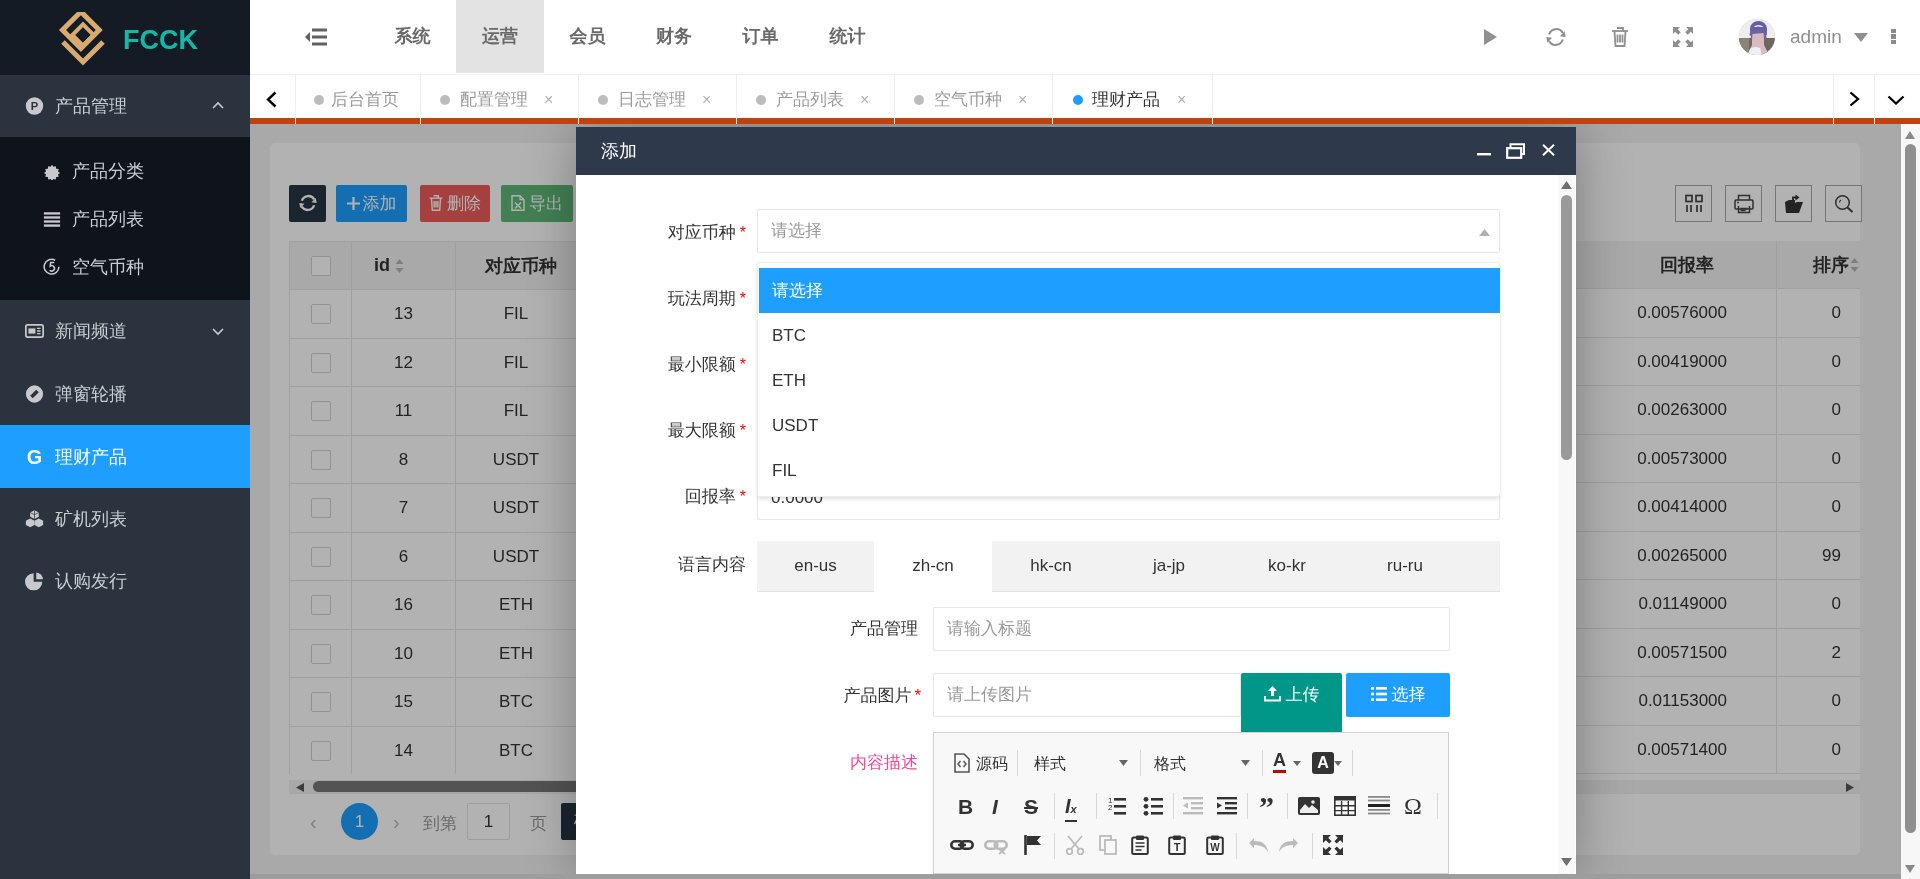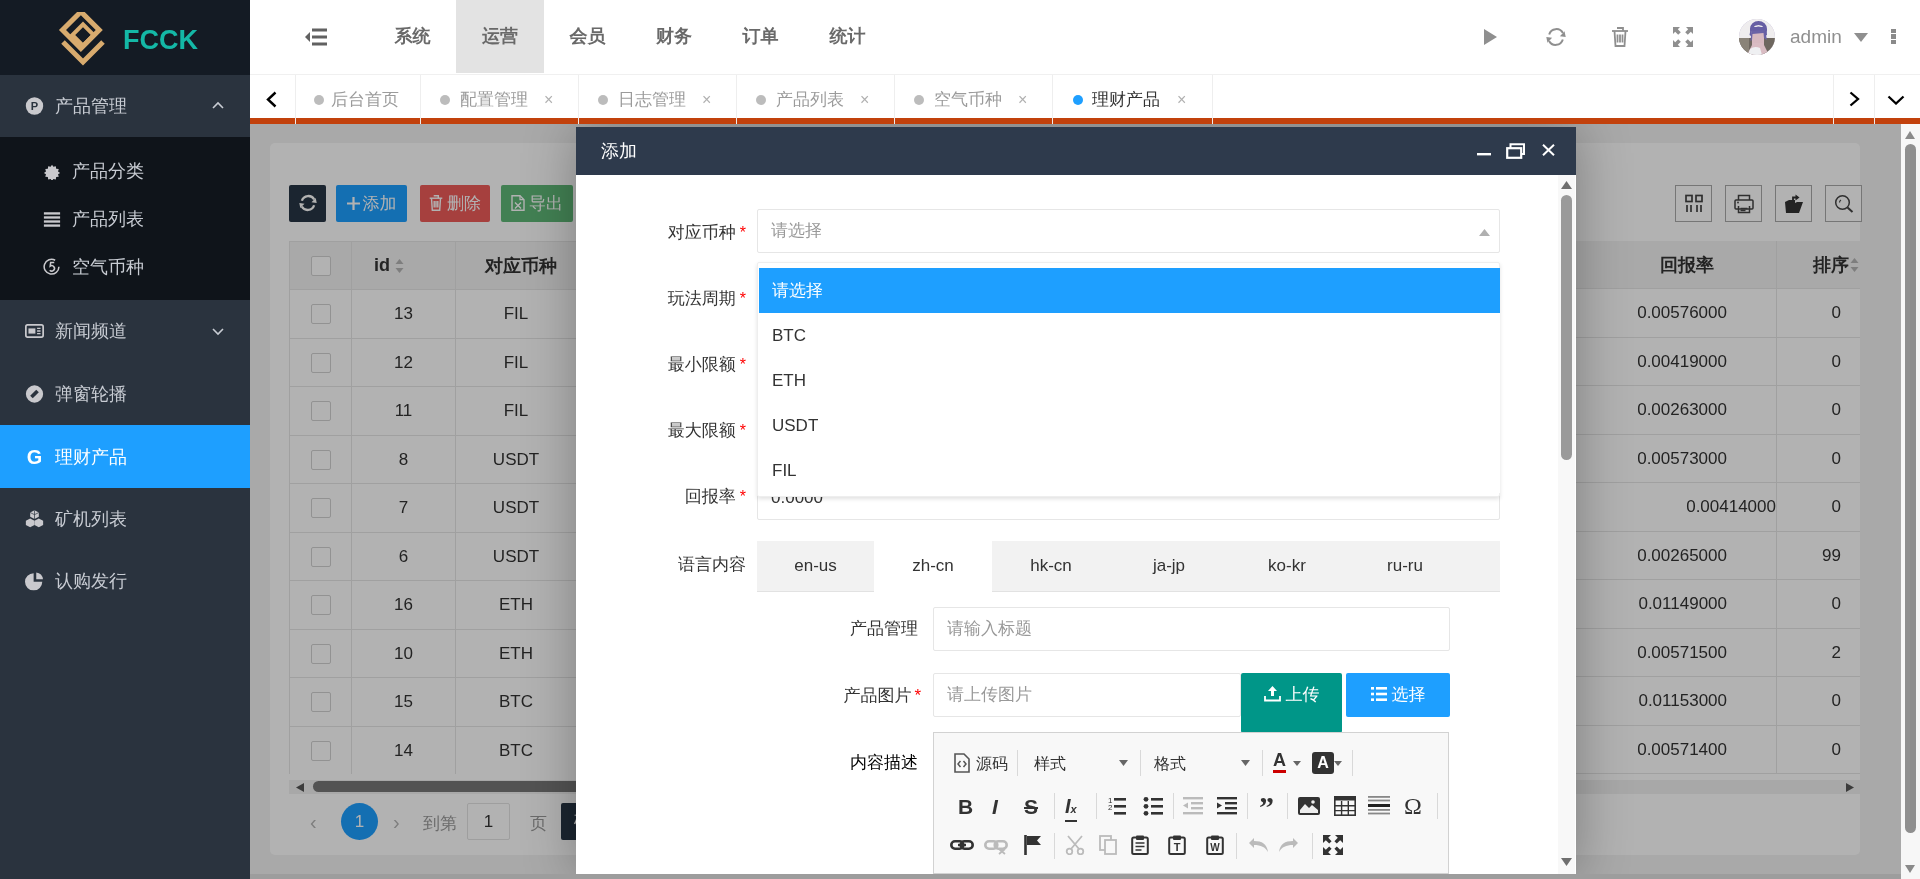--- a/index.html
+++ b/index.html
@@ -456,21 +456,21 @@
 <div class="tcell" style="left:250px;top:145px;width:83px;height:49px;justify-content:flex-end;border-right:none;">
           <span style="margin-right:19px">0</span>
         </div>
 <div class="tcell" style="left:0;top:194px;width:250px;height:48px;justify-content:flex-end;">
           <span style="margin-right:49px">0.00573000</span>
         </div>
 <div class="tcell" style="left:250px;top:194px;width:83px;height:48px;justify-content:flex-end;border-right:none;">
           <span style="margin-right:19px">0</span>
         </div>
 <div class="tcell" style="left:0;top:242px;width:250px;height:49px;justify-content:flex-end;">
-          <span style="">0.00414000</span>
+          <span style="margin-right:49px">0.00414000</span>
         </div>
 <div class="tcell" style="left:250px;top:242px;width:83px;height:49px;justify-content:flex-end;border-right:none;">
           <span style="margin-right:19px">0</span>
         </div>
 <div class="tcell" style="left:0;top:291px;width:250px;height:48px;justify-content:flex-end;">
           <span style="margin-right:49px">0.00265000</span>
         </div>
 <div class="tcell" style="left:250px;top:291px;width:83px;height:48px;justify-content:flex-end;border-right:none;">
           <span style="margin-right:19px">99</span>
         </div>
@@ -584,21 +584,21 @@
               <g fill="#fff">
                 <rect x="0" y="0" width="3" height="2.6"></rect>
                 <rect x="5" y="0" width="11" height="2.6"></rect>
                 <rect x="0" y="5.7" width="3" height="2.6"></rect>
                 <rect x="5" y="5.7" width="11" height="2.6"></rect>
                 <rect x="0" y="11.4" width="3" height="2.6"></rect>
                 <rect x="5" y="11.4" width="11" height="2.6"></rect>
               </g>
             </svg>选择</div>
 
-        <div class="abs" style="left:269px;top:576px;width:73px;text-align:right;font-size:17px;color:#000000;">内容描述</div>
+        <div class="abs" style="left:269px;top:576px;width:73px;text-align:right;font-size:17px;color:#ec4899;">内容描述</div>
         <div class="abs" style="left:357px;top:557px;width:516px;height:142px;border:1px solid #d2d2d2;background:#f8f8f8;">
           <div class="abs" style="left:0;top:0;width:514px;height:140px;" id="cketb">
               <svg class="abs" style="left:18px;top:20px" width="20" height="20" viewBox="0 0 20 20">
                 <path d="M3 1 h9 l5 5 v13 h-14 Z" fill="none" stroke="#555" stroke-width="1.6"></path>
                 <path d="M8.5 8 L6 11 L8.5 14 M11.5 8 L14 11 L11.5 14" stroke="#555" stroke-width="1.5" fill="none"></path>
               </svg>
               <div class="abs" style="left:42px;top:21px;font-size:16px;color:#333;">源码</div>
               <div class="abs" style="left:83px;top:17px;width:1px;height:26px;background:#d9d9d9;"></div>
               <div class="abs" style="left:100px;top:21px;font-size:16px;color:#333;">样式</div>
               <svg class="abs" style="left:185px;top:27px" width="9" height="6" viewBox="0 0 9 6">

